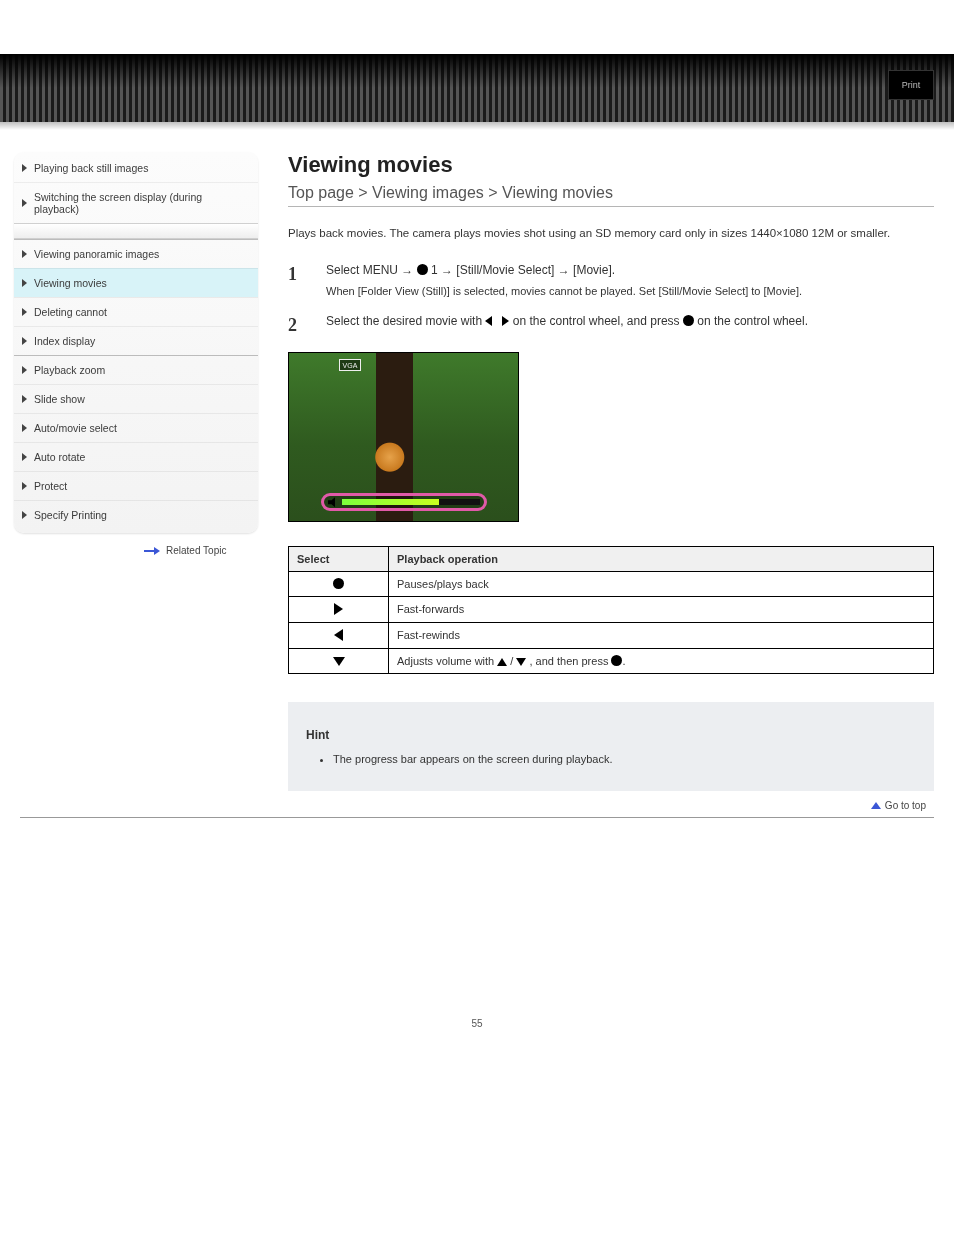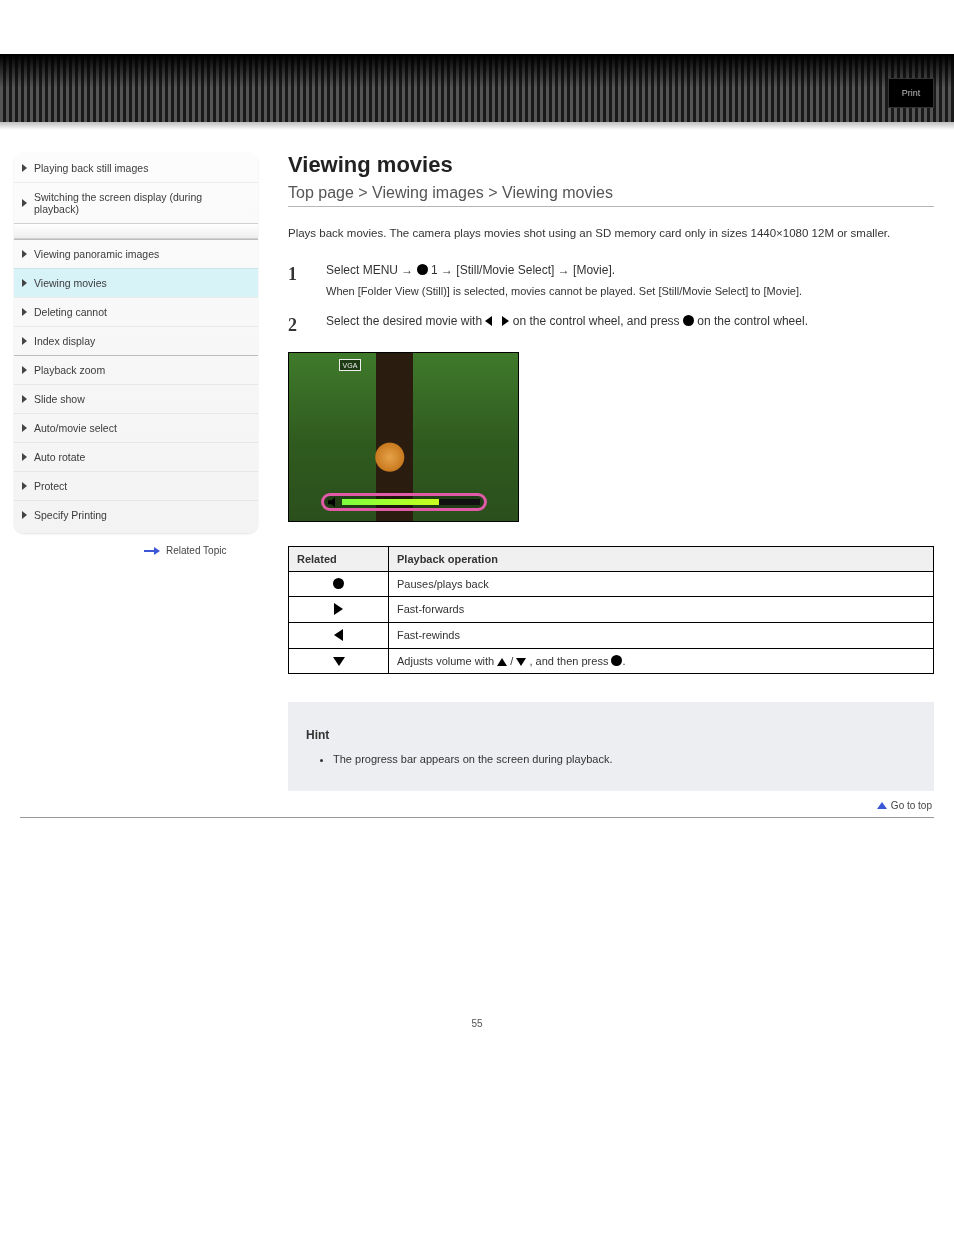--- a/index.html
+++ b/index.html
@@ -25,21 +25,21 @@
     background: linear-gradient(#000, rgba(0,0,0,0));
   }
   .topbar::after {
     content: "";
     position: absolute;
     left: 0; right: 0; bottom: -8px; height: 8px;
     background: linear-gradient(rgba(0,0,0,0.25), rgba(0,0,0,0));
   }
   .top-button {
     position: absolute;
-    right: 20px; top: 24px;
+    right: 20px; top: 16px;
     width: 46px; height: 30px;
     background: #000;
     border: 1px solid #333;
     color: #bbb;
     font-size: 9px;
     display: flex; align-items: center; justify-content: center;
   }
   .content {
     display: flex;
     padding: 30px 20px 0 14px;
@@ -255,21 +255,21 @@
   }
   .hint-list { margin: 9px; padding-left: 18px; }
   .hint-list li { font-size: 11px; line-height: 1.5; }
   .footer-rule {
     border-top: 1px solid #999;
     margin: 26px 20px 0 20px;
     position: relative;
   }
   .gototop {
     position: absolute;
-    right: 2px; top: -18px;
+    right: 8px; top: -18px;
     font-size: 10px;
     color: #444;
     display: flex;
     align-items: center;
     gap: 4px;
     cursor: pointer;
   }
   .gototop .tri.up.sm {
     border-left:5px solid transparent;
     border-right:5px solid transparent;
@@ -387,21 +387,21 @@
             <div class="vol-fill"></div>
           </div>
         </div>
       </div>
     </div>
 
 
     <table class="controls">
       <tbody>
           <tr>
-        <th>Related</th>
+        <th>Select</th>
         <th>Playback operation</th>
       </tr>
       <tr>
         <td class="btncell"><span class="dot"></span></td>
         <td>Pauses/plays back</td>
       </tr>
       <tr>
         <td class="btncell"><span class="tri right"></span></td>
         <td>Fast-forwards</td>
       </tr>

